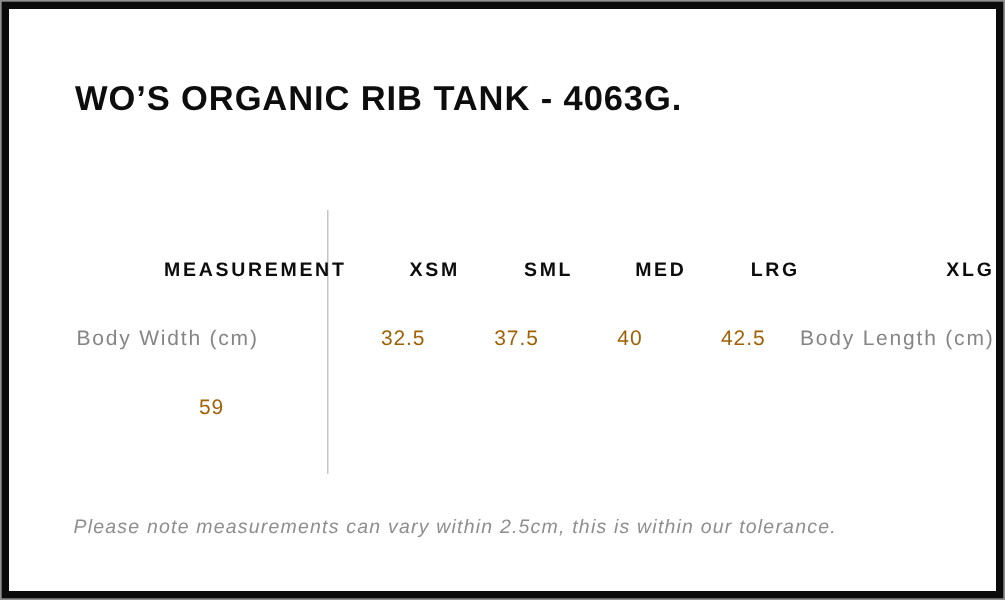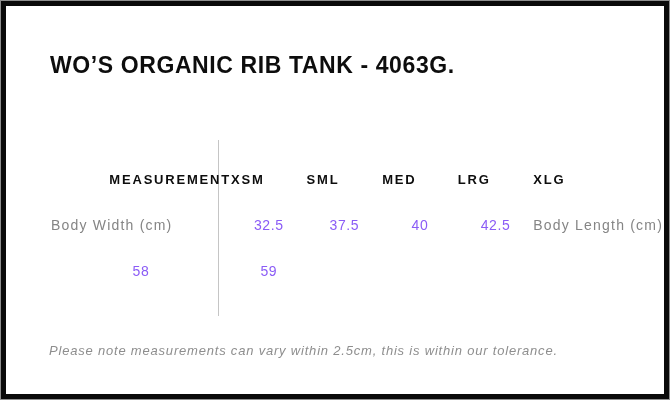--- a/index.html
+++ b/index.html
@@ -29,27 +29,27 @@
     display:grid;
     grid-template-columns:180px repeat(5, 1fr);
     grid-auto-rows:46px;
     align-items:center;
   }
   .th {
     font-size:13px; font-weight:bold; color:#0d0d0d;
     letter-spacing:1.8px; white-space:nowrap;
   }
   .th.left { text-align:right; }
-  .th.center { text-align:left; }
+  .th.center { text-align:right; }
   .row-label {
     font-size:14px; color:#858585;
     letter-spacing:1.2px; white-space:nowrap;
   }
   .cell-value {
-    font-size:14px; color:#8b5cf6;
+    font-size:14px; color:#a16207;
     letter-spacing:0.6px; text-align:center; white-space:nowrap;
   }
   .tolerance-note {
     position:absolute; left:43px; top:338px;
     font-size:13px; font-style:italic; color:#8e8e8e;
     letter-spacing:0.8px; line-height:14px; white-space:nowrap;
   }
 </style>
 </head>
 <body>
@@ -69,19 +69,18 @@
     <div class="th center">LRG</div>
     <div class="th center">XLG</div>
 
     <div class="row-label">Body Width (cm)</div>
     <div class="cell-value">32.5</div>
     <div class="cell-value">37.5</div>
     <div class="cell-value">40</div>
     <div class="cell-value">42.5</div>
 
     <div class="row-label">Body Length (cm)</div>
-    <div class="cell-value">58</div>
     <div class="cell-value">59</div>
   </div>
 
   <div class="tolerance-note">Please note measurements can vary within 2.5cm, this is within our tolerance.</div>
 
 </div>
 
 </body></html>

